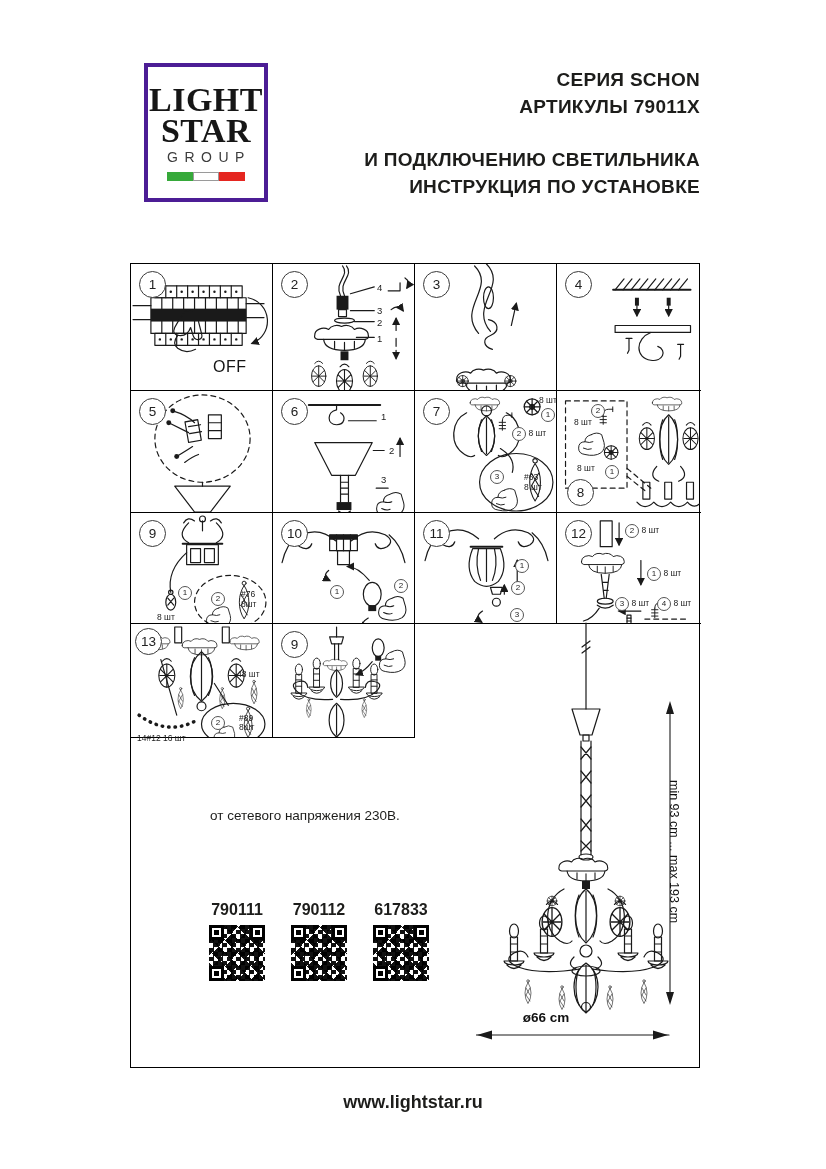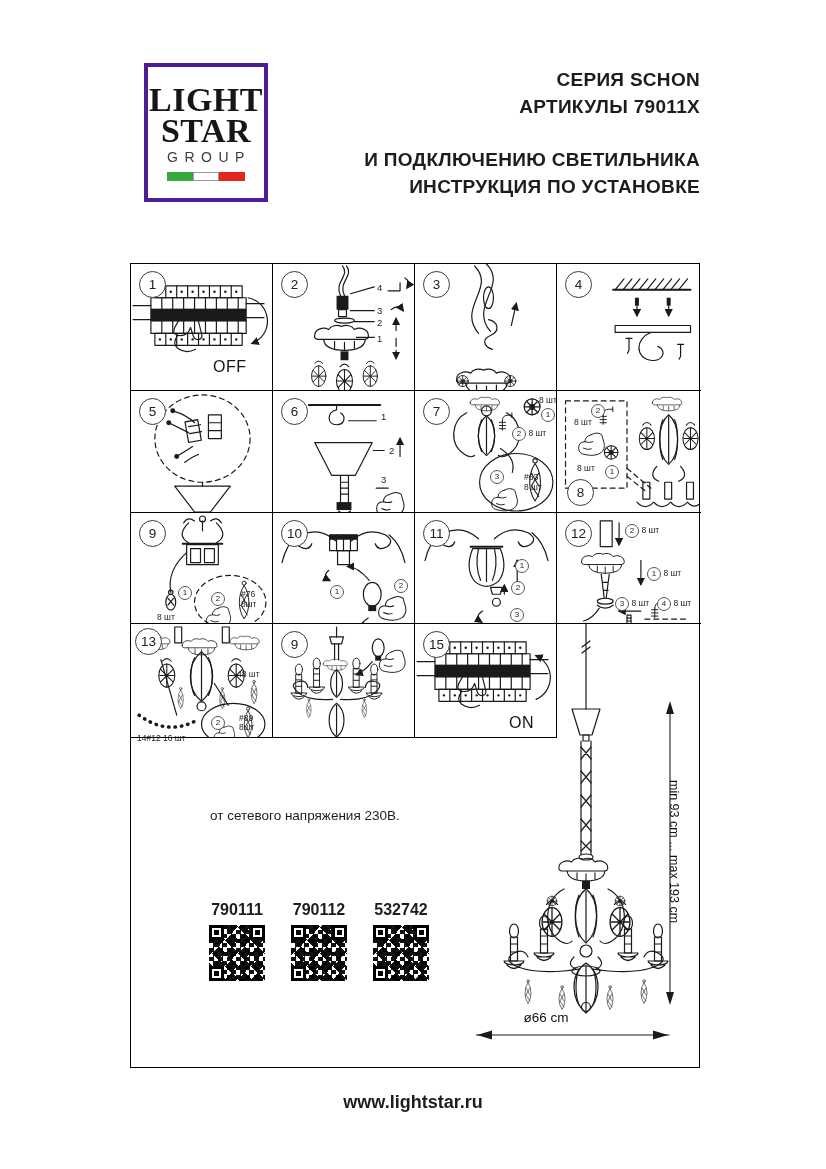--- a/index.html
+++ b/index.html
@@ -40,21 +40,21 @@
   .notes{position:absolute;left:79px;top:541px;font-size:13.5px;line-height:21px;color:#1d1d1b}
   .art{position:absolute;top:637px;width:58px;text-align:center;font-weight:bold;font-size:16px;color:#1d1d1b}
   .qr{position:absolute;top:661px;width:56px;height:56px;background-color:#fff;
       background-image:repeating-conic-gradient(#111 0 25%,#fff 0 50%),repeating-conic-gradient(from 45deg,#1110 0 25%,#111 0 50%);
       background-size:9px 9px,13px 13px;background-position:0 0,3px 2px;background-blend-mode:multiply}
   .qr i{position:absolute;width:15px;height:15px;background:#fff;border:3px solid #000;box-sizing:border-box}
   .qr i:after{content:"";position:absolute;inset:2px;background:#000}
   .qr .tl{left:0;top:0}.qr .tr{right:0;top:0}.qr .bl{left:0;bottom:0}
   .vdim{position:absolute;left:534px;top:437px;height:302px;width:18px;display:flex;align-items:center;justify-content:center;
         writing-mode:vertical-rl;font-size:12.5px;color:#111;white-space:nowrap}
-  .hdim{position:absolute;left:350px;top:746px;width:130px;text-align:center;font-size:13.5px;font-weight:normal;color:#111}
+  .hdim{position:absolute;left:350px;top:746px;width:130px;text-align:center;font-size:13.5px;font-weight:bold;color:#111}
   .footer{position:absolute;left:0;top:1092px;width:100%;text-align:center;font-weight:bold;font-size:18px;color:#1d1d1b}
 </style>
 </head>
 <body>
 
 <svg width="0" height="0" style="position:absolute" aria-hidden="true">
 <defs>
 <marker id="ah" viewBox="0 0 10 10" refX="8" refY="5" markerWidth="7" markerHeight="7" orient="auto-start-reverse">
         <path d="M0,0 L10,5 L0,10 z" fill="#1a1a1a" stroke="none"></path>
       </marker>
@@ -417,39 +417,30 @@
       <circle cx="64" cy="117" r="3"></circle>
       <use href="#s-spear" transform="translate(36,86) scale(.4)"></use>
       <use href="#s-spear" transform="translate(92,86) scale(.4)"></use>
       <ellipse cx="106" cy="24" rx="6" ry="9"></ellipse>
       <rect x="103" y="32" width="6" height="5" class="f"></rect>
       <use href="#s-hand" transform="translate(120,28) scale(.8)"></use>
       <path d="M100,38 q-8,10 -16,13" marker-end="url(#ah)"></path>
     </svg>
   </div>
 
-  <div class="cell bR bB" style="left:284px;top:360px;width:142px;height:114px">
-    <span class="num">15</span>
-    <svg viewBox="0 0 142 114">
-      <use href="#s-brk" x="0" y="18"></use>
-      <use href="#s-point" x="68" y="54"></use>
-      <path d="M122,76 a24,24 0 0 0 0,-44" marker-end="url(#ah)"></path>
-    </svg>
-    <span class="state" style="left:94px;top:90px">ON</span>
-  </div>
 
   <div class="cell" style="left:0;top:474px;width:426px;height:330px"></div>
 
   <div class="notes">
     <div>от сетевого напряжения 230В.</div>
   </div>
 
   <span class="art" style="left:77px">790111</span>
   <span class="art" style="left:159px">790112</span>
-  <span class="art" style="left:241px">532742</span>
+  <span class="art" style="left:241px">617833</span>
   <div class="qr" style="left:78px">
       <i class="tl"></i>
       <i class="tr"></i>
       <i class="bl"></i>
     </div>
   <div class="qr" style="left:160px">
       <i class="tl"></i>
       <i class="tr"></i>
       <i class="bl"></i>
     </div>

